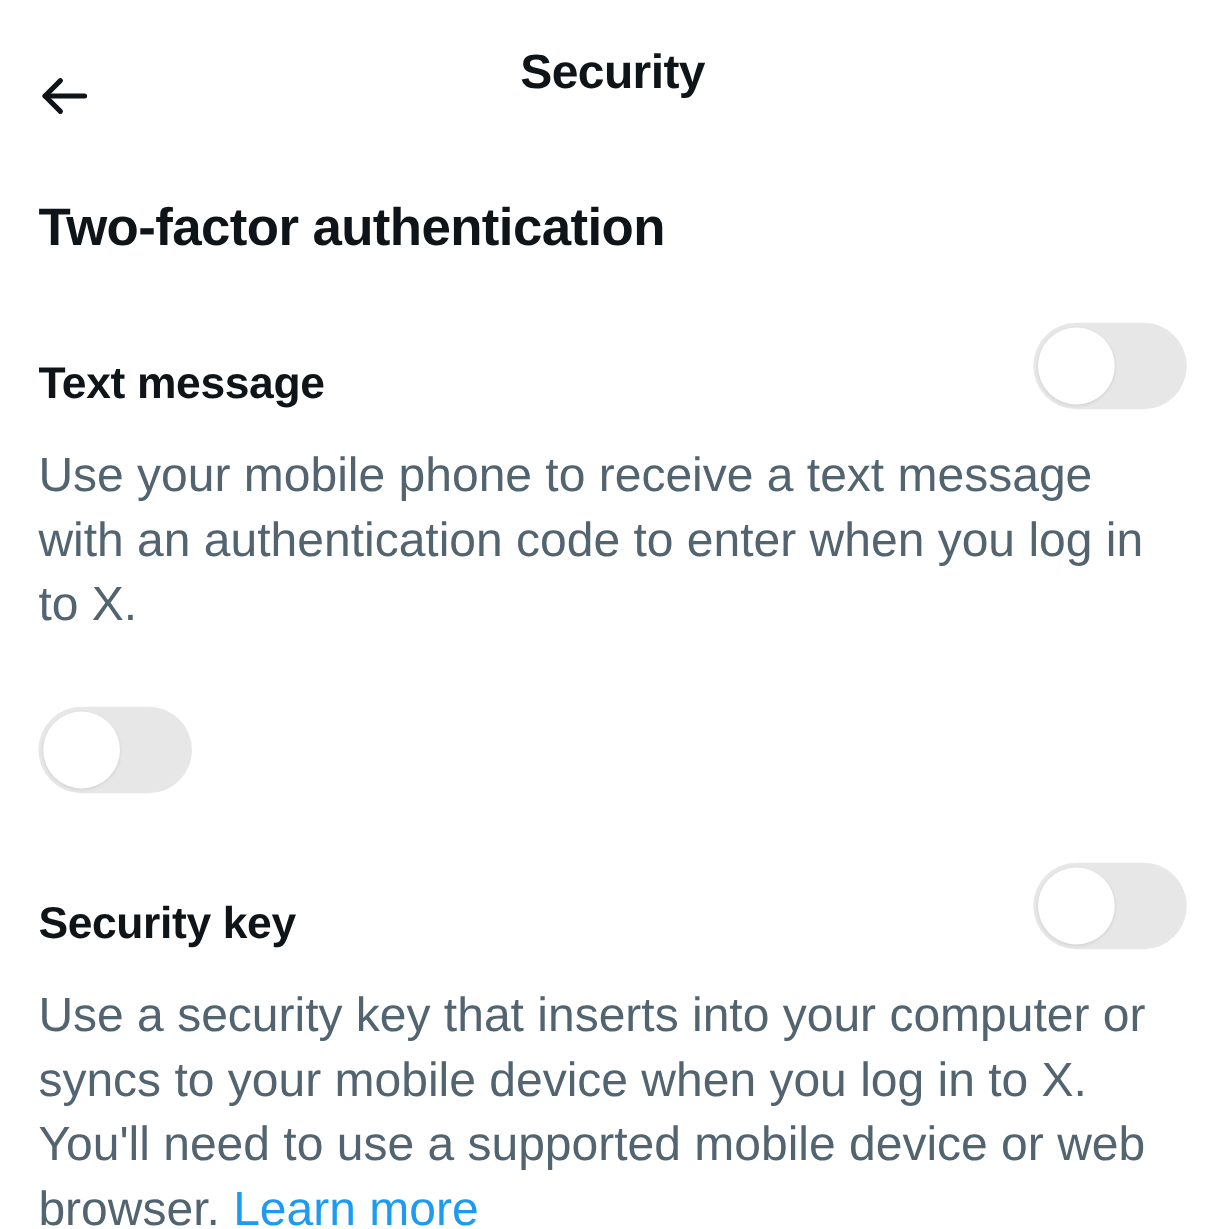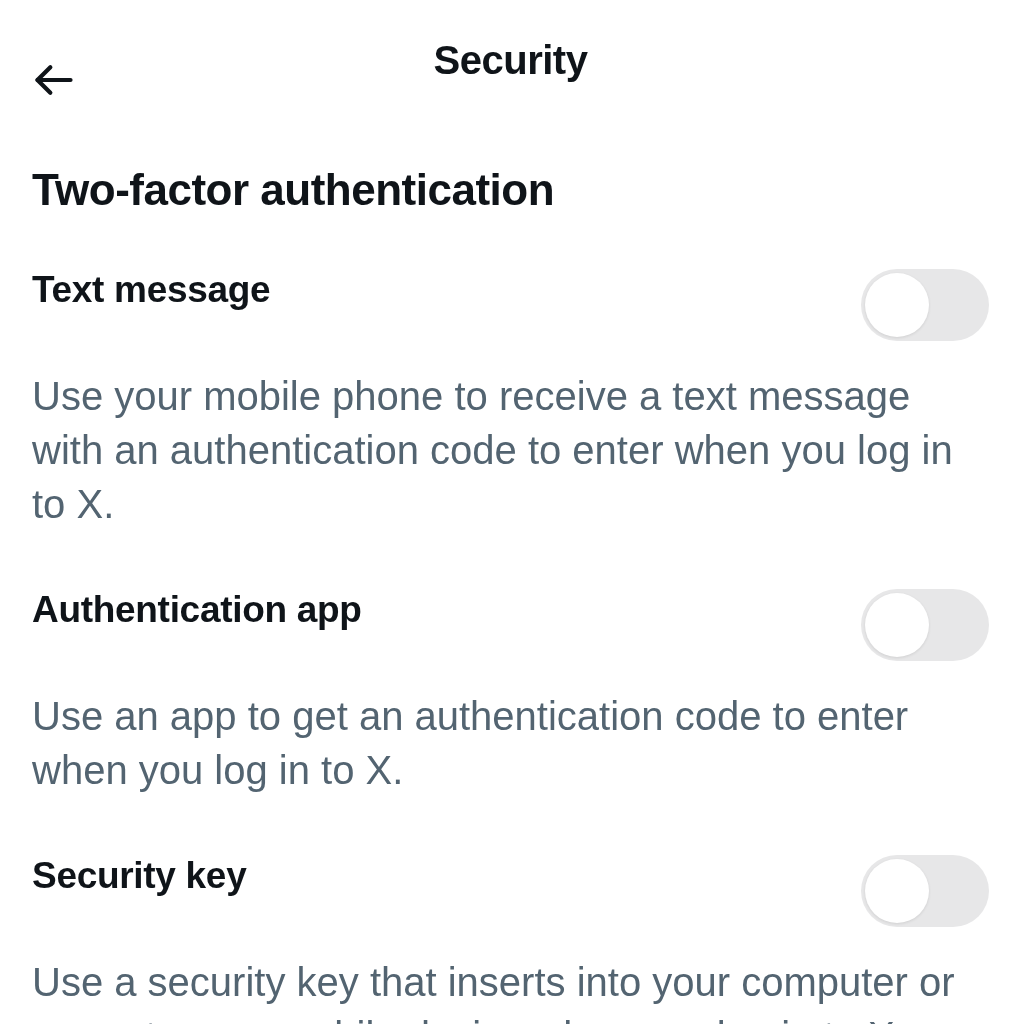--- a/index.html
+++ b/index.html
@@ -46,21 +46,21 @@
       color: #0f1419;
       margin-top: 58px;
       margin-bottom: 54px;
       letter-spacing: -0.5px;
     }
     .option-row {
       margin-bottom: 58px;
     }
     .option-header {
       display: flex;
-      align-items: flex-start;
+      align-items: flex-end;
       justify-content: space-between;
       margin-bottom: 28px;
     }
     .option-title {
       font-size: 37px;
       font-weight: 800;
       color: #0f1419;
       letter-spacing: -0.3px;
     }
     .option-description {
@@ -115,26 +115,24 @@
       <div class="option-title">Text message</div>
       <div class="toggle">
         <div class="toggle-knob"></div>
       </div>
     </div>
     <div class="option-description">Use your mobile phone to receive a text message with an authentication code to enter when you log in to X.</div>
   </div>
 
   <div class="option-row">
     <div class="option-header">
-      <div class="option-title">Authentication app</div>
       <div class="toggle">
         <div class="toggle-knob"></div>
       </div>
     </div>
-    <div class="option-description">Use an app to get an authentication code to enter when you log in to X.</div>
   </div>
 
   <div class="option-row">
     <div class="option-header">
       <div class="option-title">Security key</div>
       <div class="toggle">
         <div class="toggle-knob"></div>
       </div>
     </div>
     <div class="option-description"><span>Use a security key that inserts into your computer or syncs to your mobile device when you log in to X. You'll need to use a supported mobile device or web browser. </span><a class="learn-more-link">Learn more</a></div>

